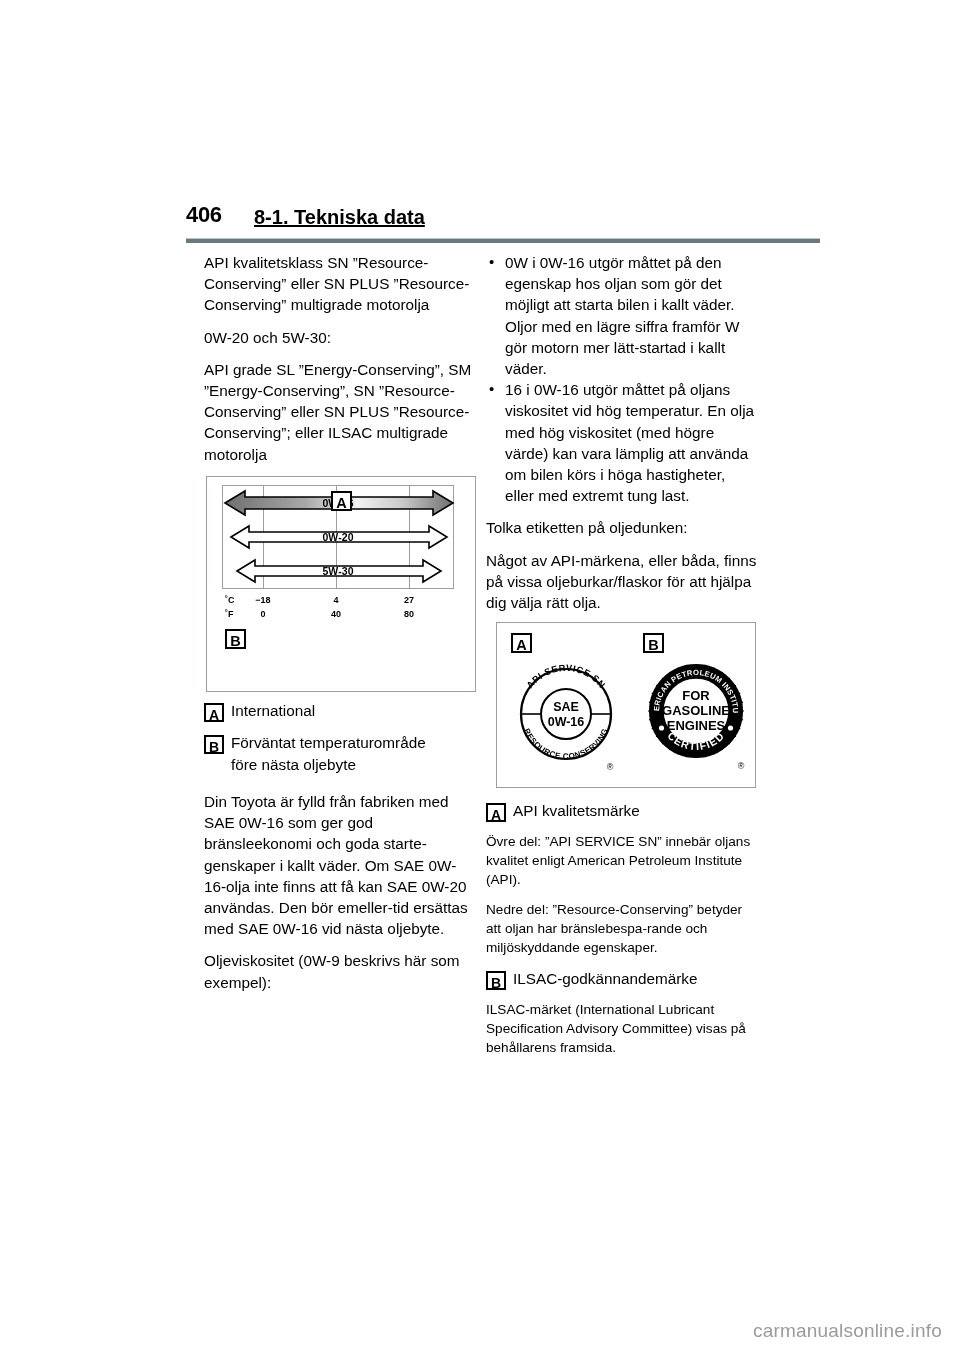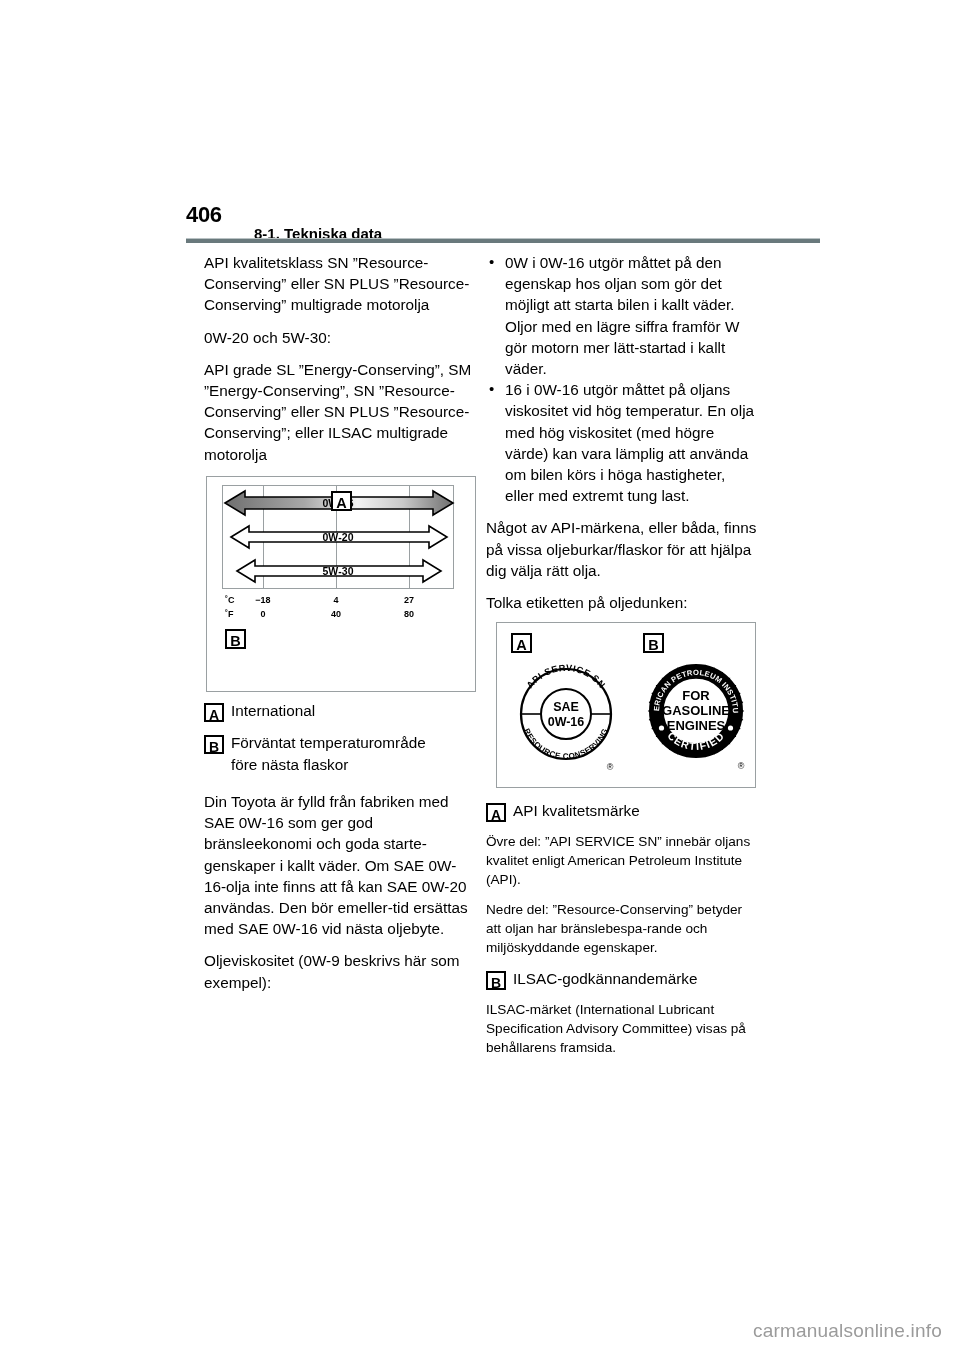--- a/index.html
+++ b/index.html
@@ -36,22 +36,22 @@
     left: 0;
     top: 0;
     font-size: 22px;
     font-weight: bold;
     letter-spacing: -0.3px;
     line-height: 26px;
   }
   .section-title {
     position: absolute;
     left: 68px;
-    top: 22px;
-    font-size: 15px;
+    top: 5px;
+    font-size: 20px;
     font-weight: bold;
     line-height: 20px;
     text-decoration: underline;
   }
   .header-rule {
     position: absolute;
     left: 186px;
     top: 238px;
     width: 634px;
     height: 4px;
@@ -239,41 +239,41 @@
     <p class="para">API grade SL ”Energy-Conserving”, SM ”Energy-Conserving”, SN ”Resource-Conserving” eller SN PLUS ”Resource-Conserving”; eller ILSAC multigrade motorolja</p>
 
     <div style="height:224px"></div>
 
     <div class="legend-line">
       <span class="marker marker-inline">A</span><span class="legend-text">International</span>
     </div>
 
     <div class="legend-line">
       <span class="marker marker-inline">B</span><span class="legend-text">Förväntat temperaturområde</span>
-      <span class="legend-indent">före nästa flaskor</span>
+      <span class="legend-indent">före nästa oljebyte</span>
     </div>
 
     <p class="para" style="margin-top:16px">Din Toyota är fylld från fabriken med SAE 0W-16 som ger god bränsleekonomi och goda starte-genskaper i kallt väder. Om SAE 0W-16-olja inte finns att få kan SAE 0W-20 användas. Den bör emeller-tid ersättas med SAE 0W-16 vid nästa oljebyte.</p>
     <p class="para">Oljeviskositet (0W-9 beskrivs här som exempel):</p>
   </div>
 
   <div class="col col-right">
     <ul class="bullets">
       <li>
         <span class="bullet-dot">•</span>
         <span>0W i 0W-16 utgör måttet på den egenskap hos oljan som gör det möjligt att starta bilen i kallt väder. Oljor med en lägre siffra framför W gör motorn mer lätt-startad i kallt väder.</span>
       </li>
       <li>
         <span class="bullet-dot">•</span>
         <span>16 i 0W-16 utgör måttet på oljans viskositet vid hög temperatur. En olja med hög viskositet (med högre värde) kan vara lämplig att använda om bilen körs i höga hastigheter, eller med extremt tung last.</span>
       </li>
     </ul>
 
+    <p class="para">Tolka etiketten på oljedunken:</p>
     <p class="para">Något av API-märkena, eller båda, finns på vissa oljeburkar/flaskor för att hjälpa dig välja rätt olja.</p>
-    <p class="para">Tolka etiketten på oljedunken:</p>
 
     <div style="height:176px"></div>
 
     <div class="legend-line">
       <span class="marker marker-inline">A</span><span class="legend-text">API kvalitetsmärke</span>
     </div>
 
     <p class="para" style="font-size:13.6px;line-height:19px">Övre del: ”API SERVICE SN” innebär oljans kvalitet enligt American Petroleum Institute (API).</p>
     <p class="para" style="font-size:13.6px;line-height:19px">Nedre del: ”Resource-Conserving” betyder att oljan har bränslebespa-rande och miljöskyddande egenskaper.</p>
 

